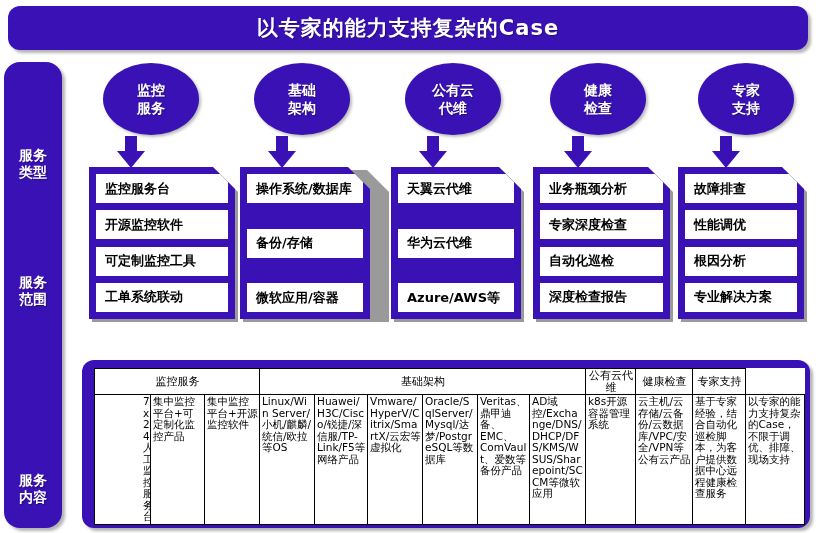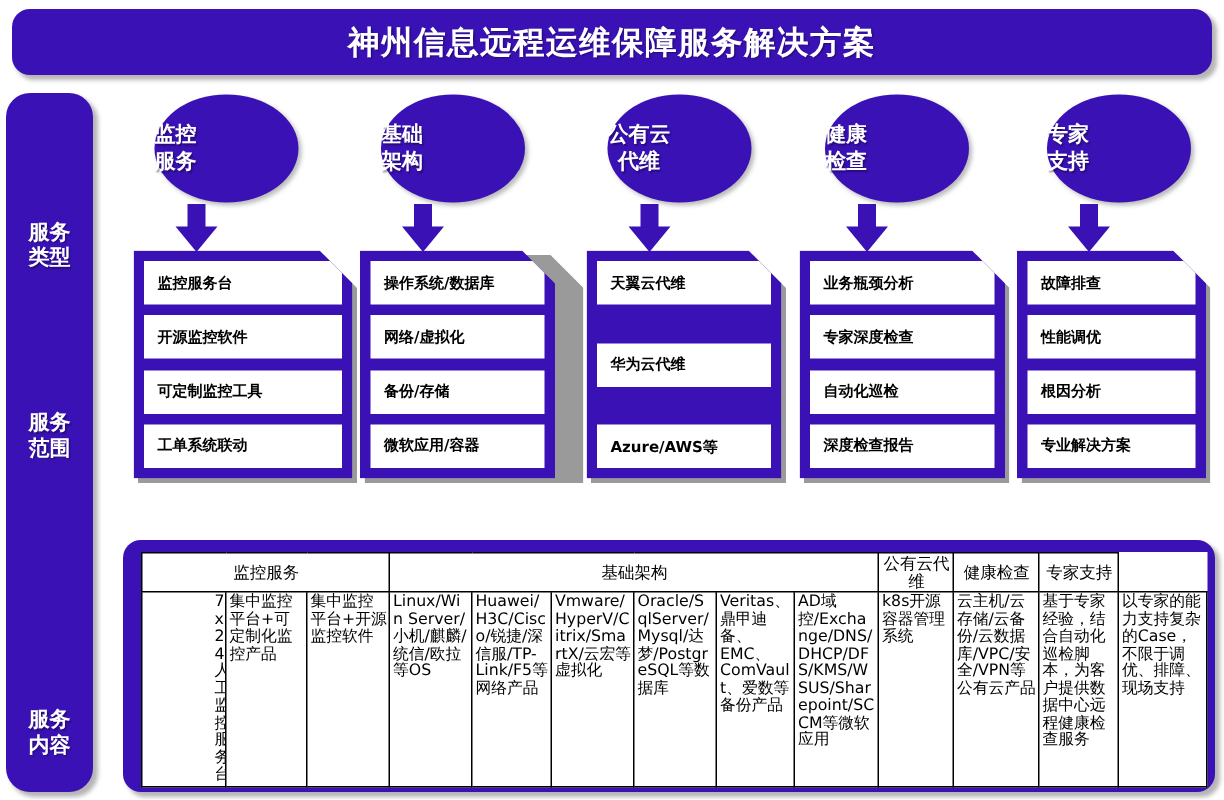--- a/index.html
+++ b/index.html
@@ -35,21 +35,21 @@
     text-shadow:1px 1px 1px rgba(0,0,0,.35);
   }
   #side-1{ top:85px; }
   #side-2{ top:212px; }
   #side-3{ top:410px; }
 
   
   .ellipse{
     position:absolute; top:63px; width:96px; height:72px;
     background:#3A11B5; border-radius:50%;
-    display:flex; align-items:center; justify-content:flex-start;
+    display:flex; align-items:center; justify-content:center;
     box-shadow:2px 2px 3px rgba(120,120,120,.5);
   }
   .ellipse .txt{
     color:#fff; font-size:14px; font-weight:bold; line-height:18px;
     text-align:center; text-shadow:1px 1px 1px rgba(0,0,0,.35);
   }
 
   
   .arrow{ position:absolute; top:136px; width:28px; height:32px; }
   .arrow .stem{
@@ -71,21 +71,21 @@
   }
   .scope-shadow{
     position:absolute; top:170px; height:152px;
     background:#9a9a9a;
     clip-path:polygon(0 0, calc(100% - 22px) 0, 100% 22px, 100% 100%, 0 100%);
     z-index:-1;
   }
   .scope-row{
     background:#ffffff; height:29px;
     display:flex; align-items:center; padding-left:9px;
-    color:#000; font-size:10px; font-weight:bold; white-space:nowrap;
+    color:#000; font-size:13px; font-weight:bold; white-space:nowrap;
   }
 
   
   #table-shell{
     position:absolute; left:82px; top:360px; width:728px; height:168px;
     background:#3A11B5; border-radius:12px;
     box-shadow:3px 3px 3px rgba(120,120,120,.55);
     padding:8px 6px 16px 12px;
   }
   #content-table{
@@ -104,21 +104,21 @@
   #content-table th{
     text-align:center; vertical-align:middle;
     font-weight:normal; height:17px; font-size:11px;
   }
   #content-table td.firstcell{ vertical-align:middle;padding-left:48px; }
 </style>
 </head>
 <body>
 
 <div id="title-banner">
-  <span class="txt">神州信息远程运维保障服务解决方案</span>
+  <span class="txt">以专家的能力支持复杂的Case</span>
 </div>
 
 <div id="sidebar">
   <div class="side-label" id="side-1">
     <div>服务</div>
     <div>类型</div>
   </div>
   <div class="side-label" id="side-2">
     <div>服务</div>
     <div>范围</div>
@@ -180,21 +180,20 @@
 <div class="scope-card" style="left:89px;  width:146px">
   <div class="scope-row">监控服务台</div>
   <div class="scope-row">开源监控软件</div>
   <div class="scope-row">可定制监控工具</div>
   <div class="scope-row">工单系统联动</div>
 </div>
 
 <div class="scope-shadow" style="left:243px; width:146px"></div>
 <div class="scope-card" style="left:240px; width:130px">
   <div class="scope-row">操作系统/数据库</div>
-  <div class="scope-row">网络/虚拟化</div>
   <div class="scope-row">备份/存储</div>
   <div class="scope-row">微软应用/容器</div>
 </div>
 
 <div class="scope-shadow" style="left:394px; width:130px"></div>
 <div class="scope-card" style="left:391px; width:130px">
   <div class="scope-row">天翼云代维</div>
   <div class="scope-row">华为云代维</div>
   <div class="scope-row">Azure/AWS等</div>
 </div>

